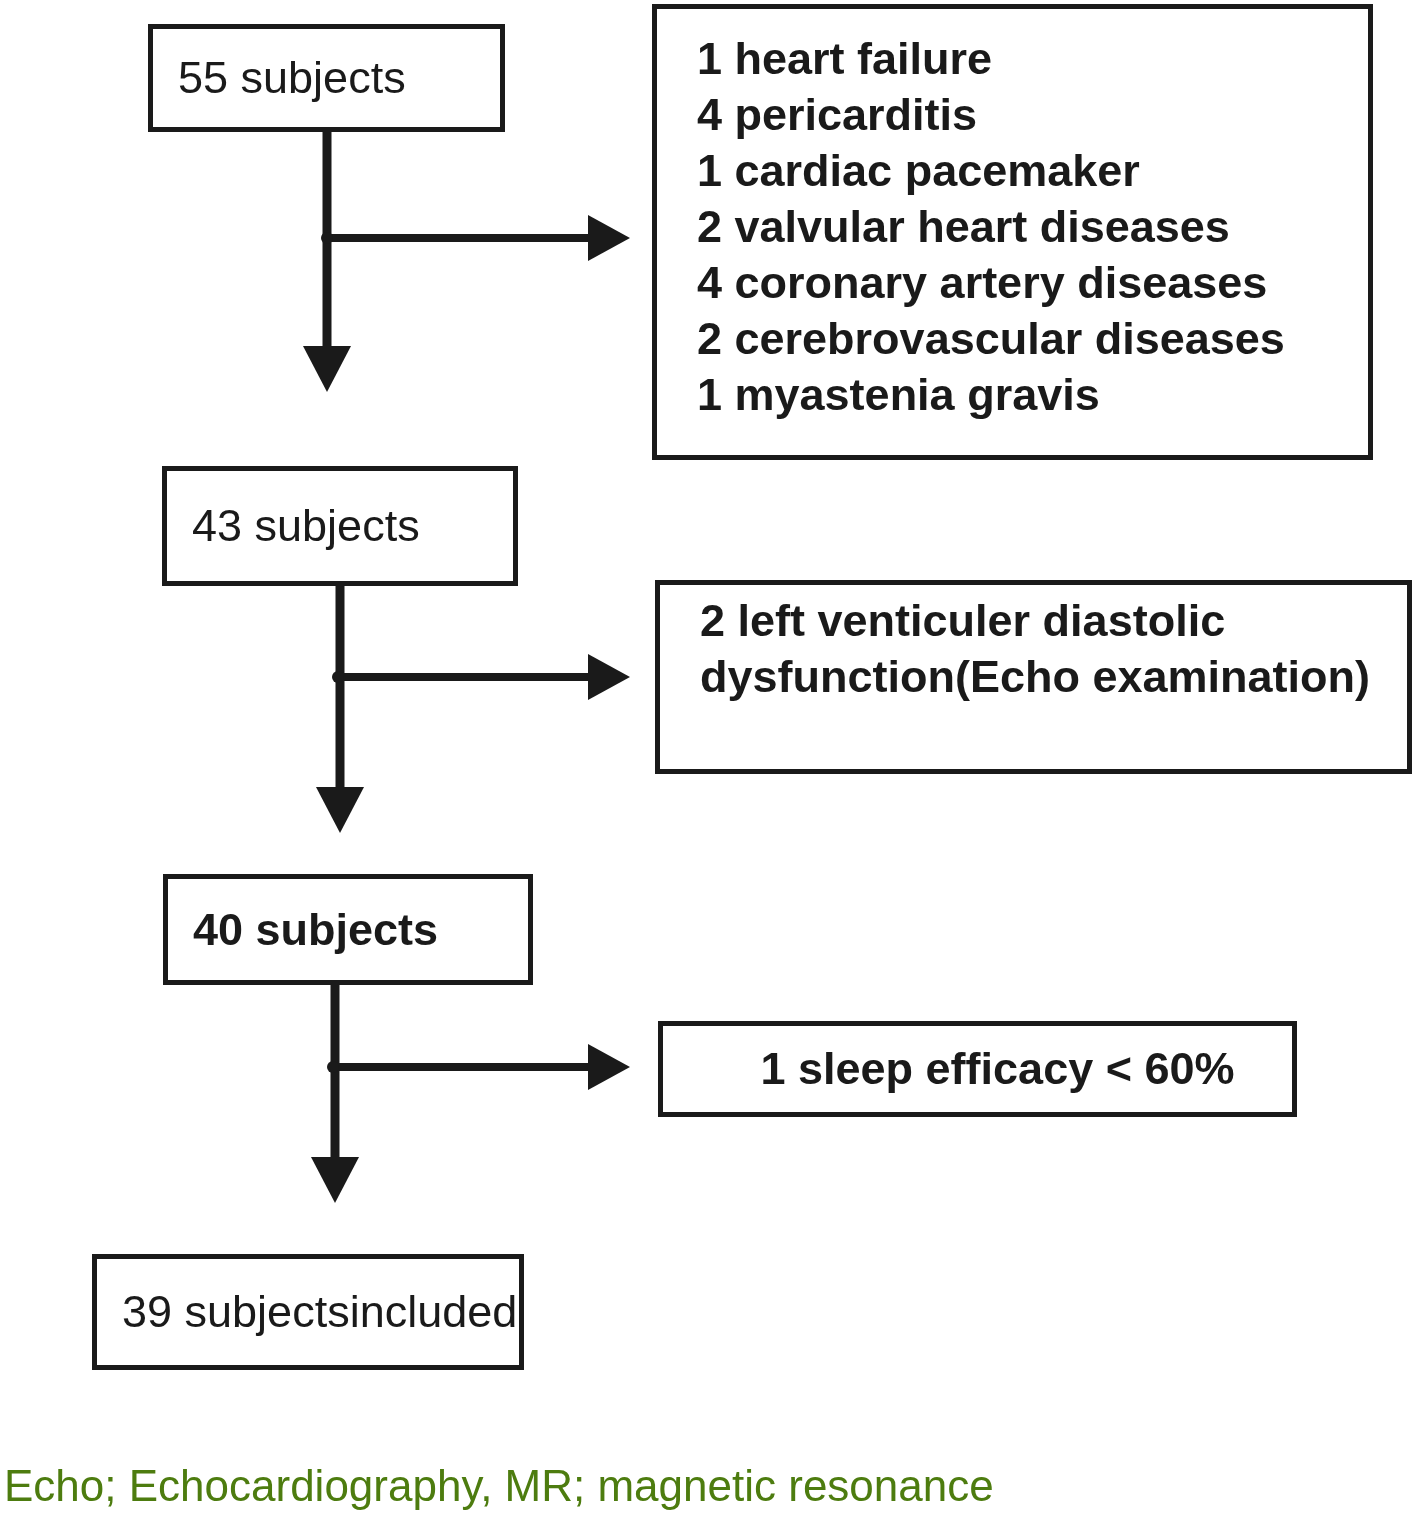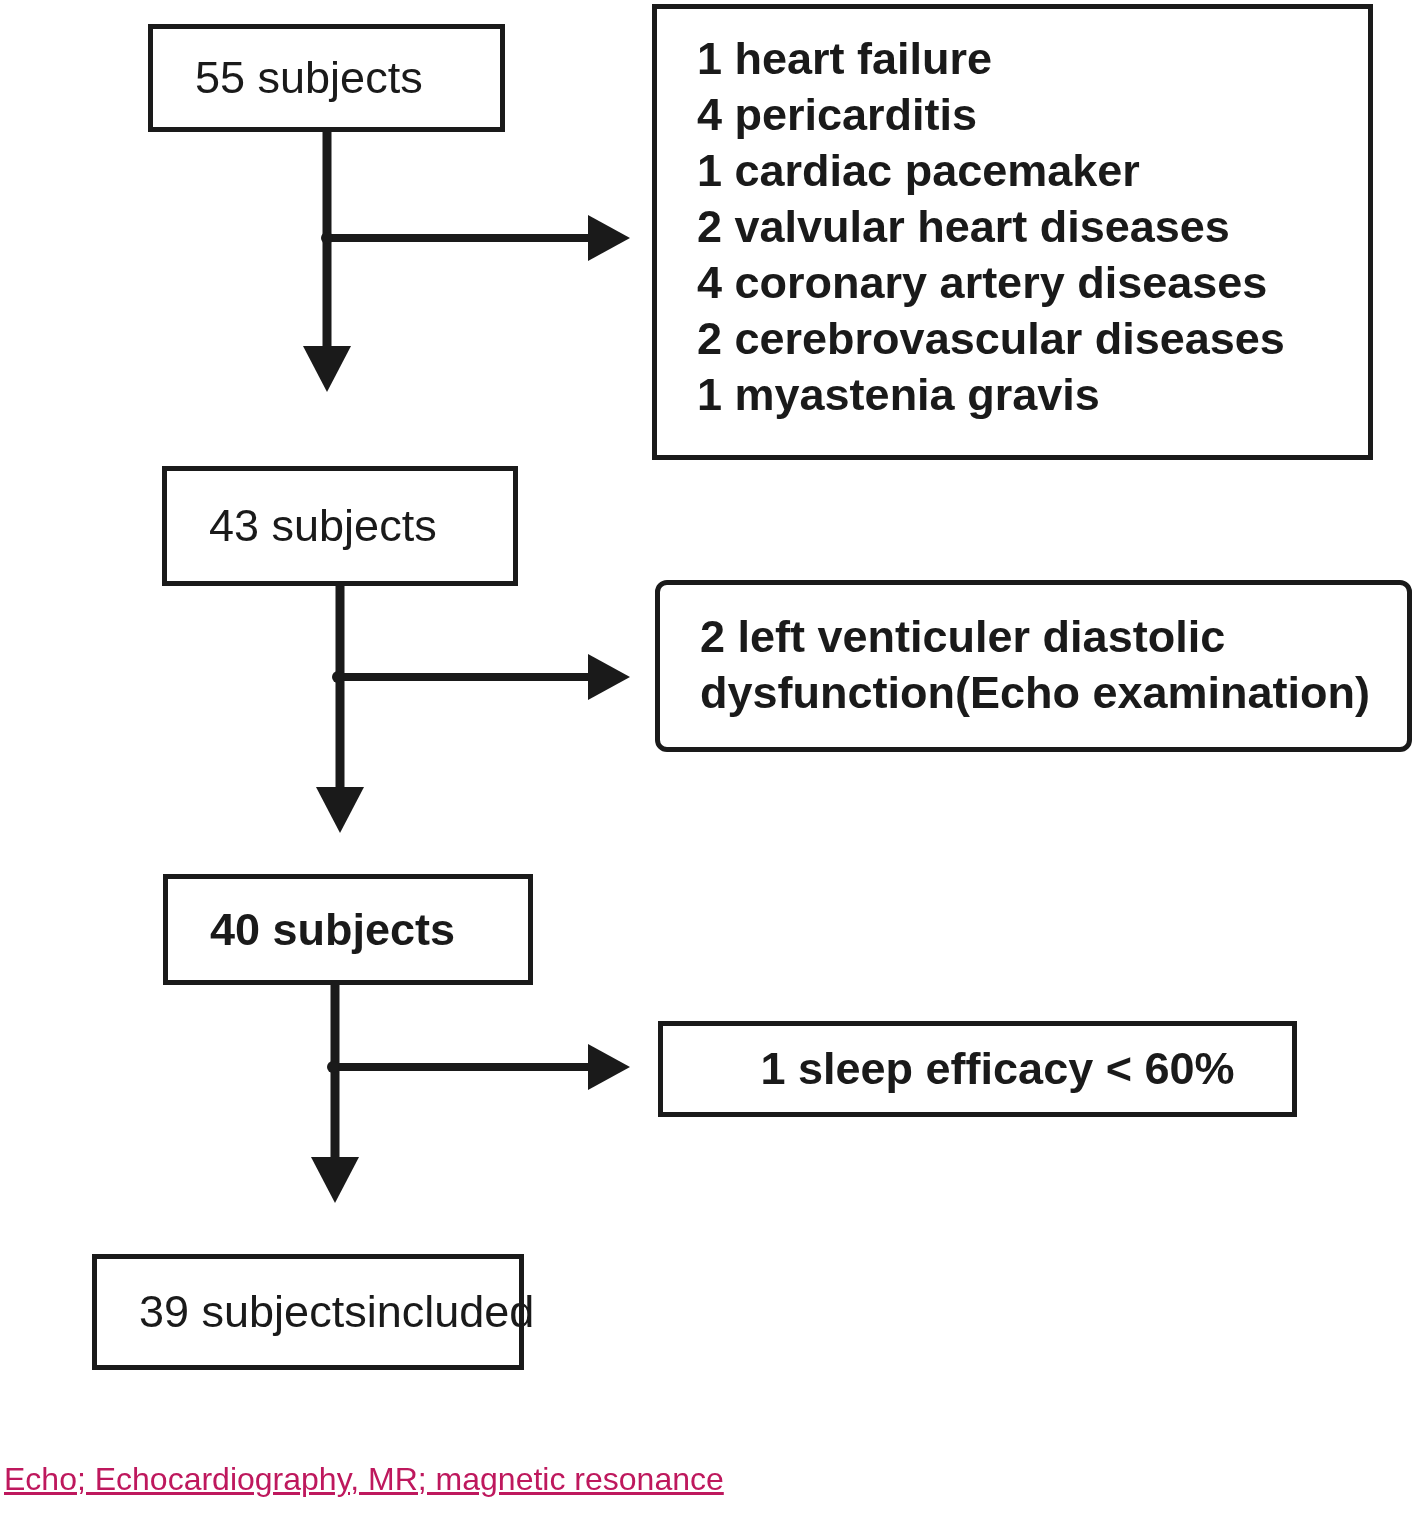--- a/index.html
+++ b/index.html
@@ -27,21 +27,21 @@
     flex-direction: column;
     justify-content: center;
   }
   .box-label {
     font-size: 45px;
     line-height: 1.05;
     color: #1a1a1a;
     white-space: pre;
   }
   .node-box .box-label {
-    padding-left: 42px;
+    padding-left: 25px;
   }
   .list-box {
     justify-content: flex-start;
     font-weight: bold;
   }
   .list-box .list-line {
     font-size: 45px;
     line-height: 56px;
     padding-left: 40px;
     color: #1a1a1a;
@@ -56,25 +56,24 @@
     width: 1418px;
     height: 1530px;
     pointer-events: none;
   }
 
   
   #footnote {
     position: absolute;
     left: 4px;
     top: 1462px;
-    font-size: 32px;
+    font-size: 44px;
     line-height: 1.1;
-    color: #be185d;
+    color: #4d7c0f;
     white-space: pre;
-    text-decoration: underline;
   }
 </style>
 </head>
 <body>
 
 <div id="canvas">
 
   <svg id="arrows" viewBox="0 0 1418 1530" width="1418" height="1530">
     <defs>
       <marker id="arrowDown" viewBox="0 0 12 12" refX="6" refY="10" markerWidth="12" markerHeight="12" orient="auto-start-reverse">
@@ -127,21 +126,21 @@
     <div class="list-line">2 valvular heart diseases</div>
     <div class="list-line">4 coronary artery diseases</div>
     <div class="list-line">2 cerebrovascular diseases</div>
     <div class="list-line">1 myastenia gravis</div>
   </div>
 
   <div class="box node-box" style="left:162px; top:466px; width:356px; height:120px;">
     <div class="box-label">43 subjects</div>
   </div>
 
-  <div class="box list-box" style="left:655px; top:580px; width:757px; height:172px; padding-top:24px;border-radius:12px;">
+  <div class="box list-box" style="left:655px; top:580px; width:757px; height:194px; padding-top:8px;">
     <div class="list-line">2 left venticuler diastolic</div>
     <div class="list-line">dysfunction(Echo examination)</div>
   </div>
 
   <div class="box node-box" style="left:163px; top:874px; width:370px; height:111px;font-weight:bold;">
     <div class="box-label">40 subjects</div>
   </div>
 
   <div class="box list-box" style="left:658px; top:1021px; width:639px; height:96px; justify-content:center;text-align:center;">
     <div class="list-line">1 sleep efficacy &lt; 60%</div>

